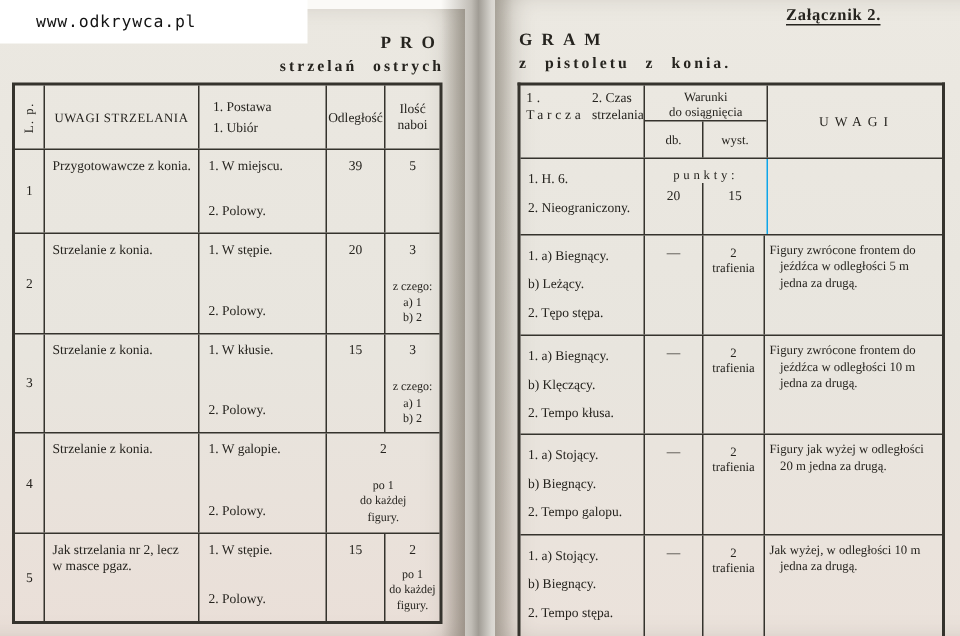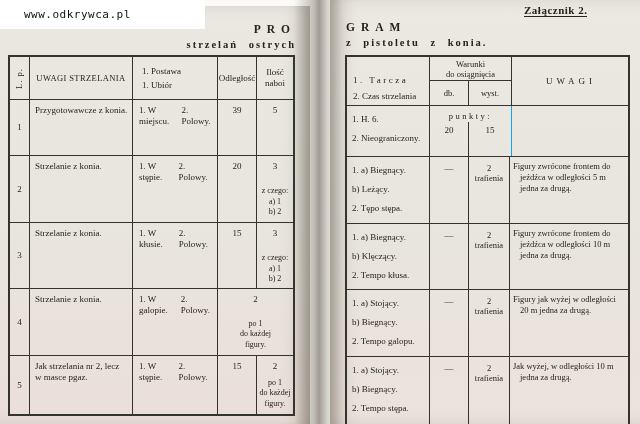--- a/index.html
+++ b/index.html
@@ -59,34 +59,34 @@
   .lc2{width:103px}
   .lc3{width:85px}
   .lc4{width:39px}
   .lc5{flex:1}
   
   .lh{height:43px}.lr1{height:56px}.lr2{height:67px}.lr3{height:66px}.lr4{height:67px}.lr5{height:58px}
   .vert{transform:rotate(-90deg);white-space:nowrap;font-size:8.5px;letter-spacing:1px}
   .hdr-caps{display:flex;align-items:center;justify-content:center;font-size:8.5px;letter-spacing:.4px;text-align:center}
   .hdr-lines{display:flex;flex-direction:column;justify-content:center;padding-left:9px;gap:3px}
   .hdr-ctr{display:flex;align-items:center;justify-content:center;text-align:center}
-  .postawa-cell{display:flex;flex-direction:row;justify-content:space-between;padding:5px 3px 9px 6px}
+  .postawa-cell{display:flex;flex-direction:column;justify-content:space-between;padding:5px 3px 9px 6px}
   .rodzaj-cell{padding:5px 3px 3px 5px}
   .odl-cell{text-align:center;padding-top:5px}
   .nab-cell{display:flex;flex-direction:column;align-items:center;padding-top:5px;padding-bottom:5px}
   .nab-info{font-size:8px;line-height:10.5px;text-align:center;white-space:pre-line;margin-top:14px}
   .nab-bottom .nab-info{margin-top:auto}
   
   .rc1{width:83px}
   .rc2{width:39px;text-align:center;padding-top:6px}
   .rc3{width:41px;text-align:center;padding-top:6px;font-size:8.5px;line-height:10px}
   .rc4{flex:1;font-size:8.5px;line-height:11px;padding:4px 3px 3px 5px}
   .rh{height:49px}.rr1{height:51px}.rr2{height:67px}.rr3{height:66px}.rr4{height:67px}.rr5{height:69px}
   .tarcza-cell{white-space:pre-line;line-height:19px;padding:4px 2px 2px 5px}
-  .tarcza-hdr{display:flex;flex-direction:column;justify-content:flex-end;gap:5px;padding-left:6px}
+  .tarcza-hdr{display:flex;flex-direction:row;justify-content:center;gap:5px;padding-left:6px}
   .sp1{letter-spacing:2.5px}
   .warunki-block{width:82px;border-right:1px solid #35332d;display:flex;flex-direction:column}
   .warunki-top{height:24px;border-bottom:1px solid #35332d;display:flex;align-items:center;justify-content:center;
     text-align:center;font-size:8.5px;line-height:10px;white-space:pre-line}
   .warunki-sub{flex:1;display:flex}
   .warunki-db{width:39px;border-right:1px solid #35332d;display:flex;align-items:center;justify-content:center;font-size:8.5px}
   .warunki-wyst{flex:1;display:flex;align-items:center;justify-content:center;font-size:8.5px}
   .uwagi-hdr{display:flex;align-items:center;justify-content:center;letter-spacing:4px;font-size:9px}
   .punkty-block{width:82px;border-right:1px solid #0ea5e9;display:flex;flex-direction:column}
   .punkty-label{height:16px;display:flex;align-items:center;justify-content:center;letter-spacing:2.5px;font-size:8.5px;padding-top:4px}

